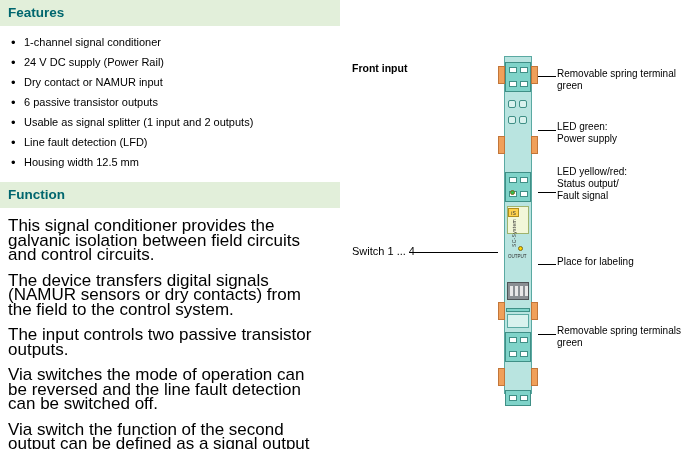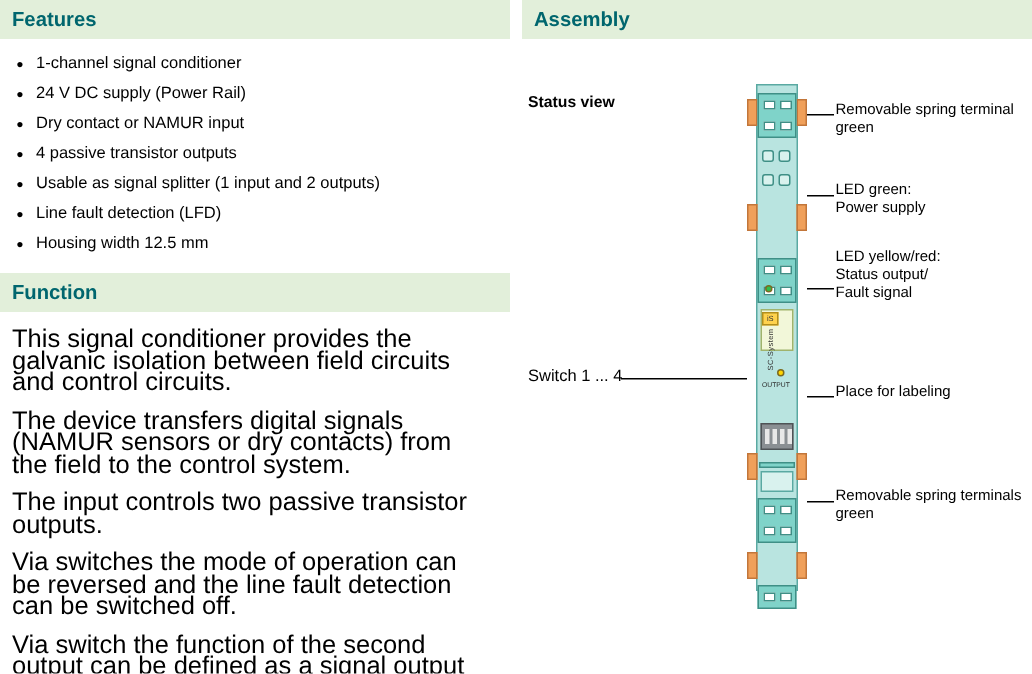--- a/index.html
+++ b/index.html
@@ -225,43 +225,42 @@
 <div class="page">
 
   <div class="col-left">
 
     <div class="section-head features-head">Features</div>
 
     <ul class="features">
       <li>1-channel signal conditioner</li>
       <li>24 V DC supply (Power Rail)</li>
       <li>Dry contact or NAMUR input</li>
-      <li>4 passive transistor outputs</li>
+      <li>6 passive transistor outputs</li>
       <li>Usable as signal splitter (1 input and 2 outputs)</li>
       <li>Line fault detection (LFD)</li>
       <li>Housing width 12.5 mm</li>
     </ul>
 
     <div class="section-head function-head">Function</div>
 
     <div class="function-body">
       <p>This signal conditioner provides the galvanic isolation between field circuits and control circuits.</p>
       <p>The device transfers digital signals (NAMUR sensors or dry contacts) from the field to the control system.</p>
       <p>The input controls two passive transistor outputs.</p>
       <p>Via switches the mode of operation can be reversed and the line fault detection can be switched off.</p>
       <p>Via switch the function of the second output can be defined as a signal output or an error output.</p>
 
     </div>
   </div>
 
   <div class="col-right">
 
-    <div class="section-head assembly-head">Assembly</div>
-
-    <div class="front-view-label">Status view</div>
+
+    <div class="front-view-label">Front input</div>
 
     <div class="switch-label">Switch 1 ... 4</div>
 
     <div class="device">
       <div class="dev-body"></div>
 
       <div class="tab tab-l t1"></div>
       <div class="tab tab-r t1"></div>
       <div class="tab tab-l t2"></div>
       <div class="tab tab-r t2"></div>

